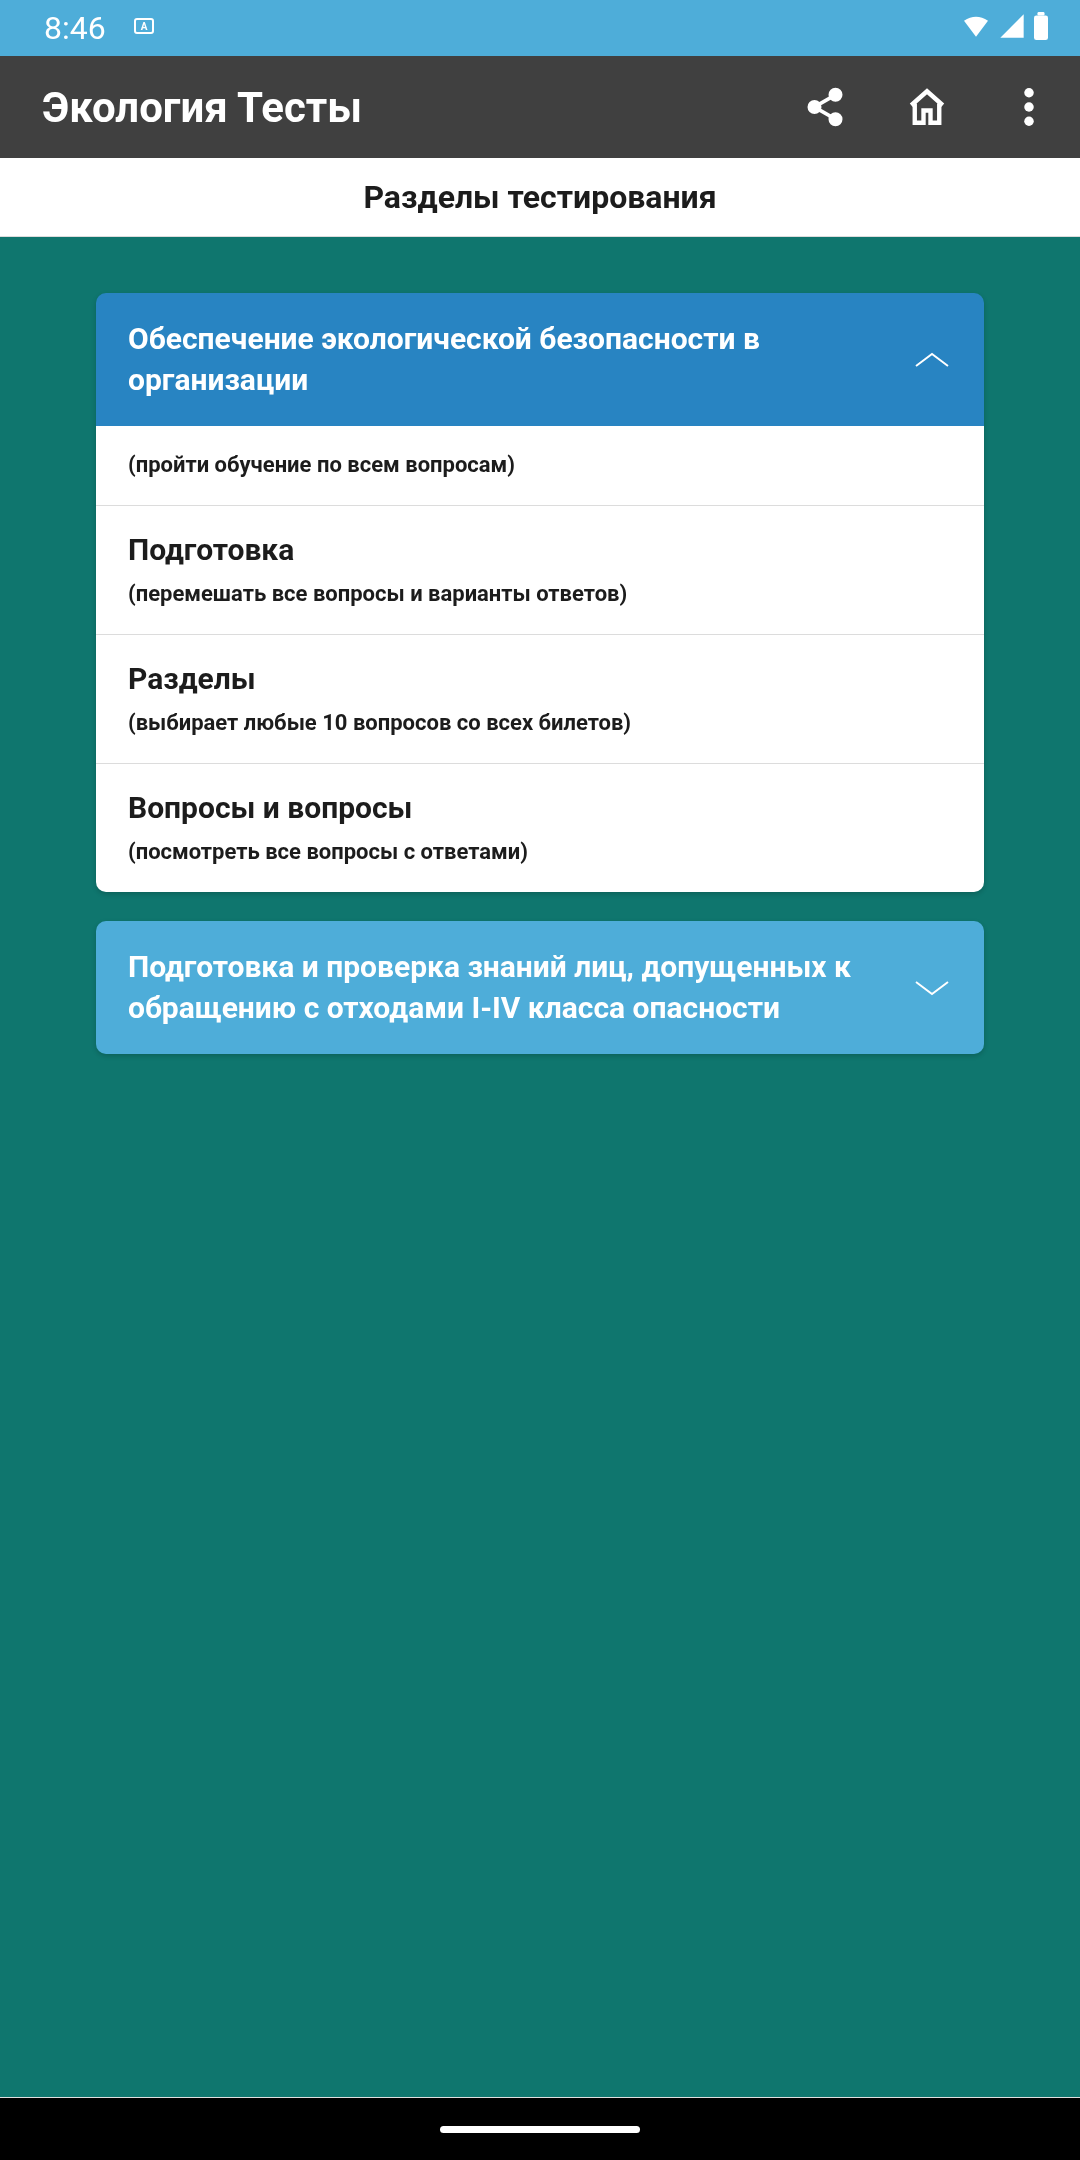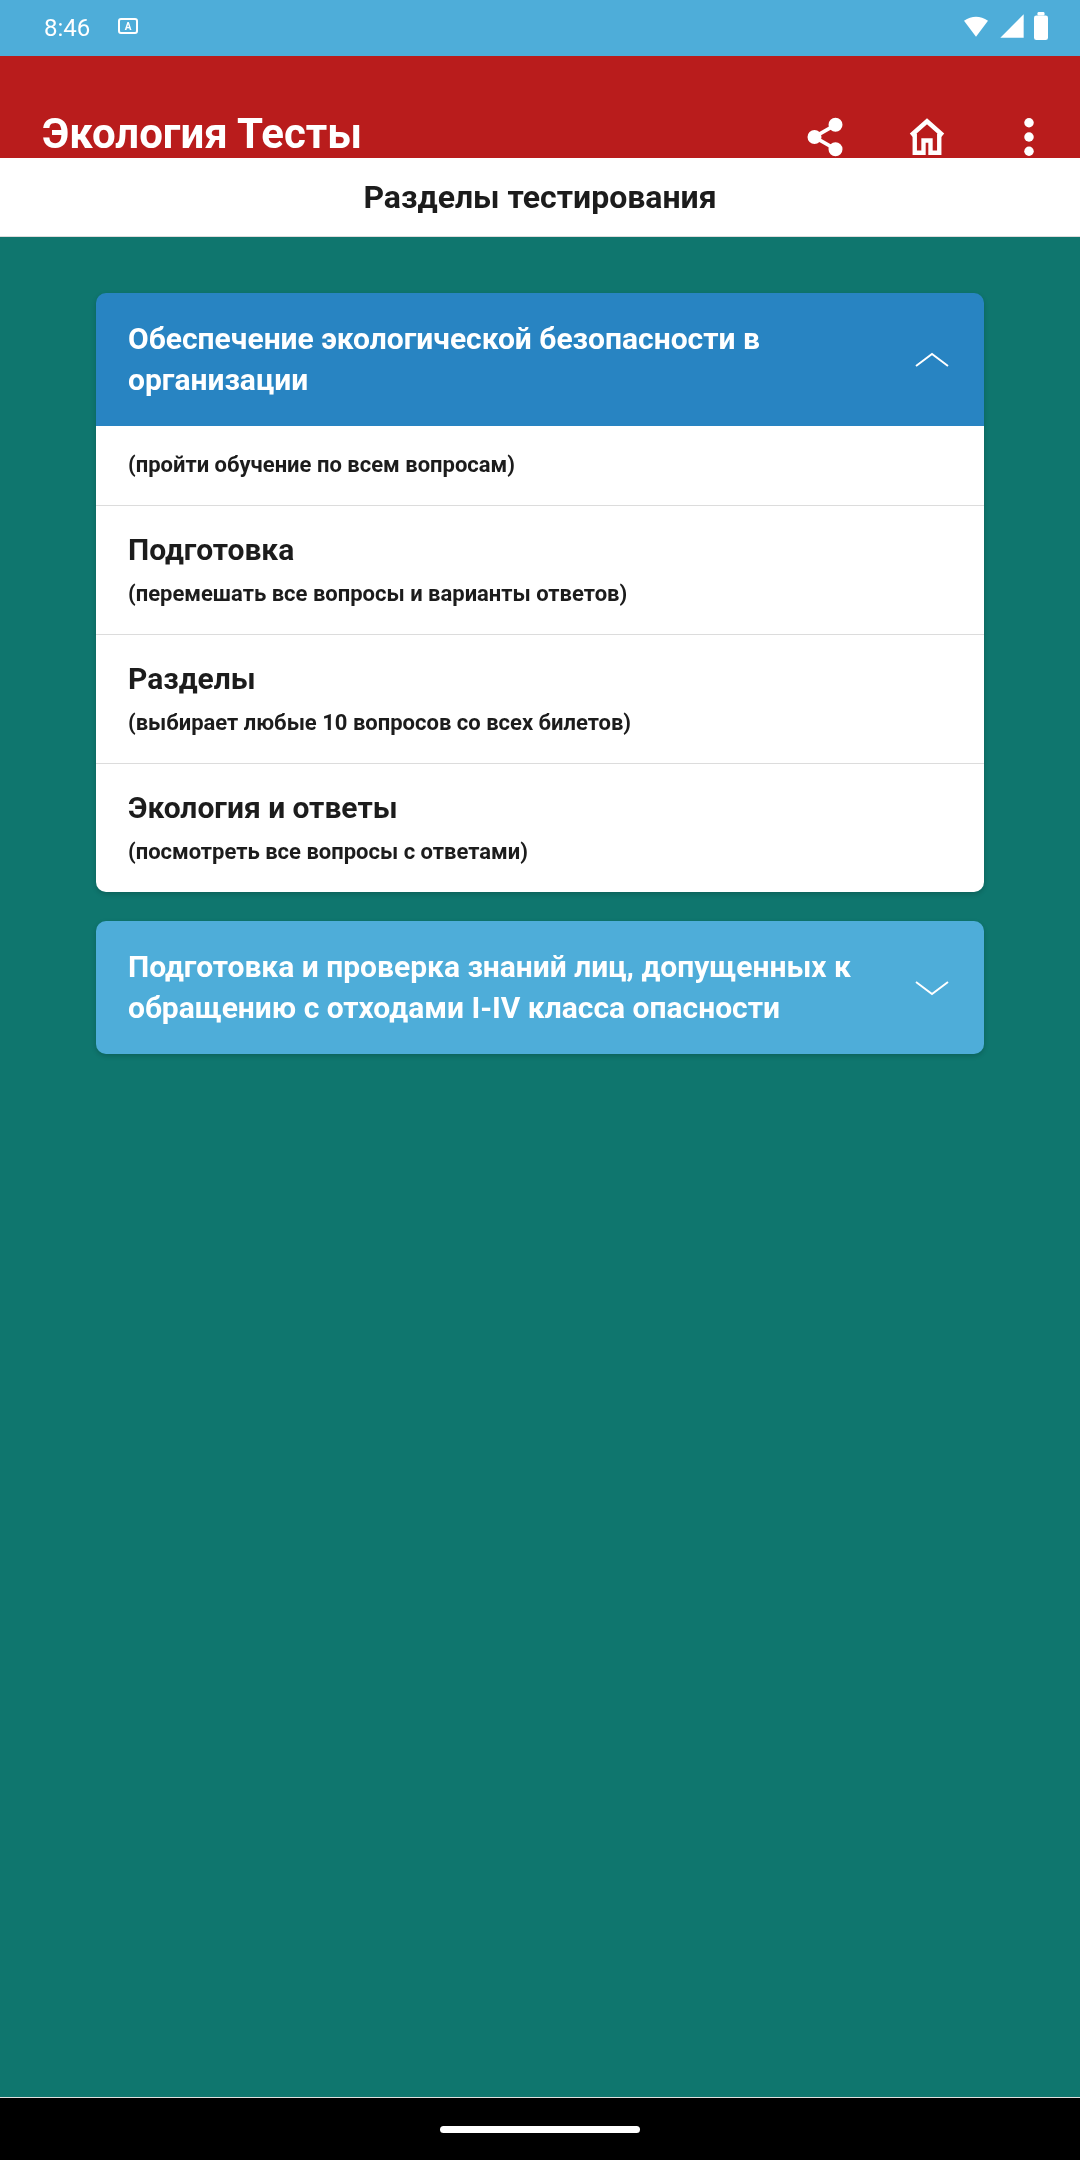--- a/index.html
+++ b/index.html
@@ -23,33 +23,33 @@
       justify-content: space-between;
       padding: 0 30px 0 44px;
       color: #ffffff;
     }
     .status-left {
       display: flex;
       align-items: center;
       gap: 26px;
     }
     .status-time {
-      font-size: 24px;
+      font-size: 32px;
       font-weight: 400;
     }
     .status-right {
       display: flex;
       align-items: center;
       gap: 6px;
     }
     .app-bar {
       height: 102px;
-      background: #b91c1c;
-      display: flex;
-      align-items: flex-end;
+      background: #404040;
+      display: flex;
+      align-items: center;
       padding: 0 30px 0 42px;
       color: #ffffff;
     }
     .app-title {
       font-size: 42px;
       font-weight: 700;
       flex: 1;
     }
     .app-actions {
       display: flex;
@@ -250,21 +250,21 @@
       </div>
       <div class="list-item">
         <div class="list-item-title">Подготовка</div>
         <div class="list-item-subtitle">(перемешать все вопросы и варианты ответов)</div>
       </div>
       <div class="list-item">
         <div class="list-item-title">Разделы</div>
         <div class="list-item-subtitle">(выбирает любые 10 вопросов со всех билетов)</div>
       </div>
       <div class="list-item">
-        <div class="list-item-title">Экология и ответы</div>
+        <div class="list-item-title">Вопросы и вопросы</div>
         <div class="list-item-subtitle">(посмотреть все вопросы с ответами)</div>
       </div>
     </div>
   </div>
 
   <div class="card">
     <div class="card-header collapsed">
       <div class="card-header-title">Подготовка и проверка знаний лиц, допущенных к обращению с отходами I-IV класса опасности</div>
       <div class="chevron">
         <svg width="40" height="20" viewBox="0 0 40 20" fill="none" stroke="#ffffff" stroke-width="2">

